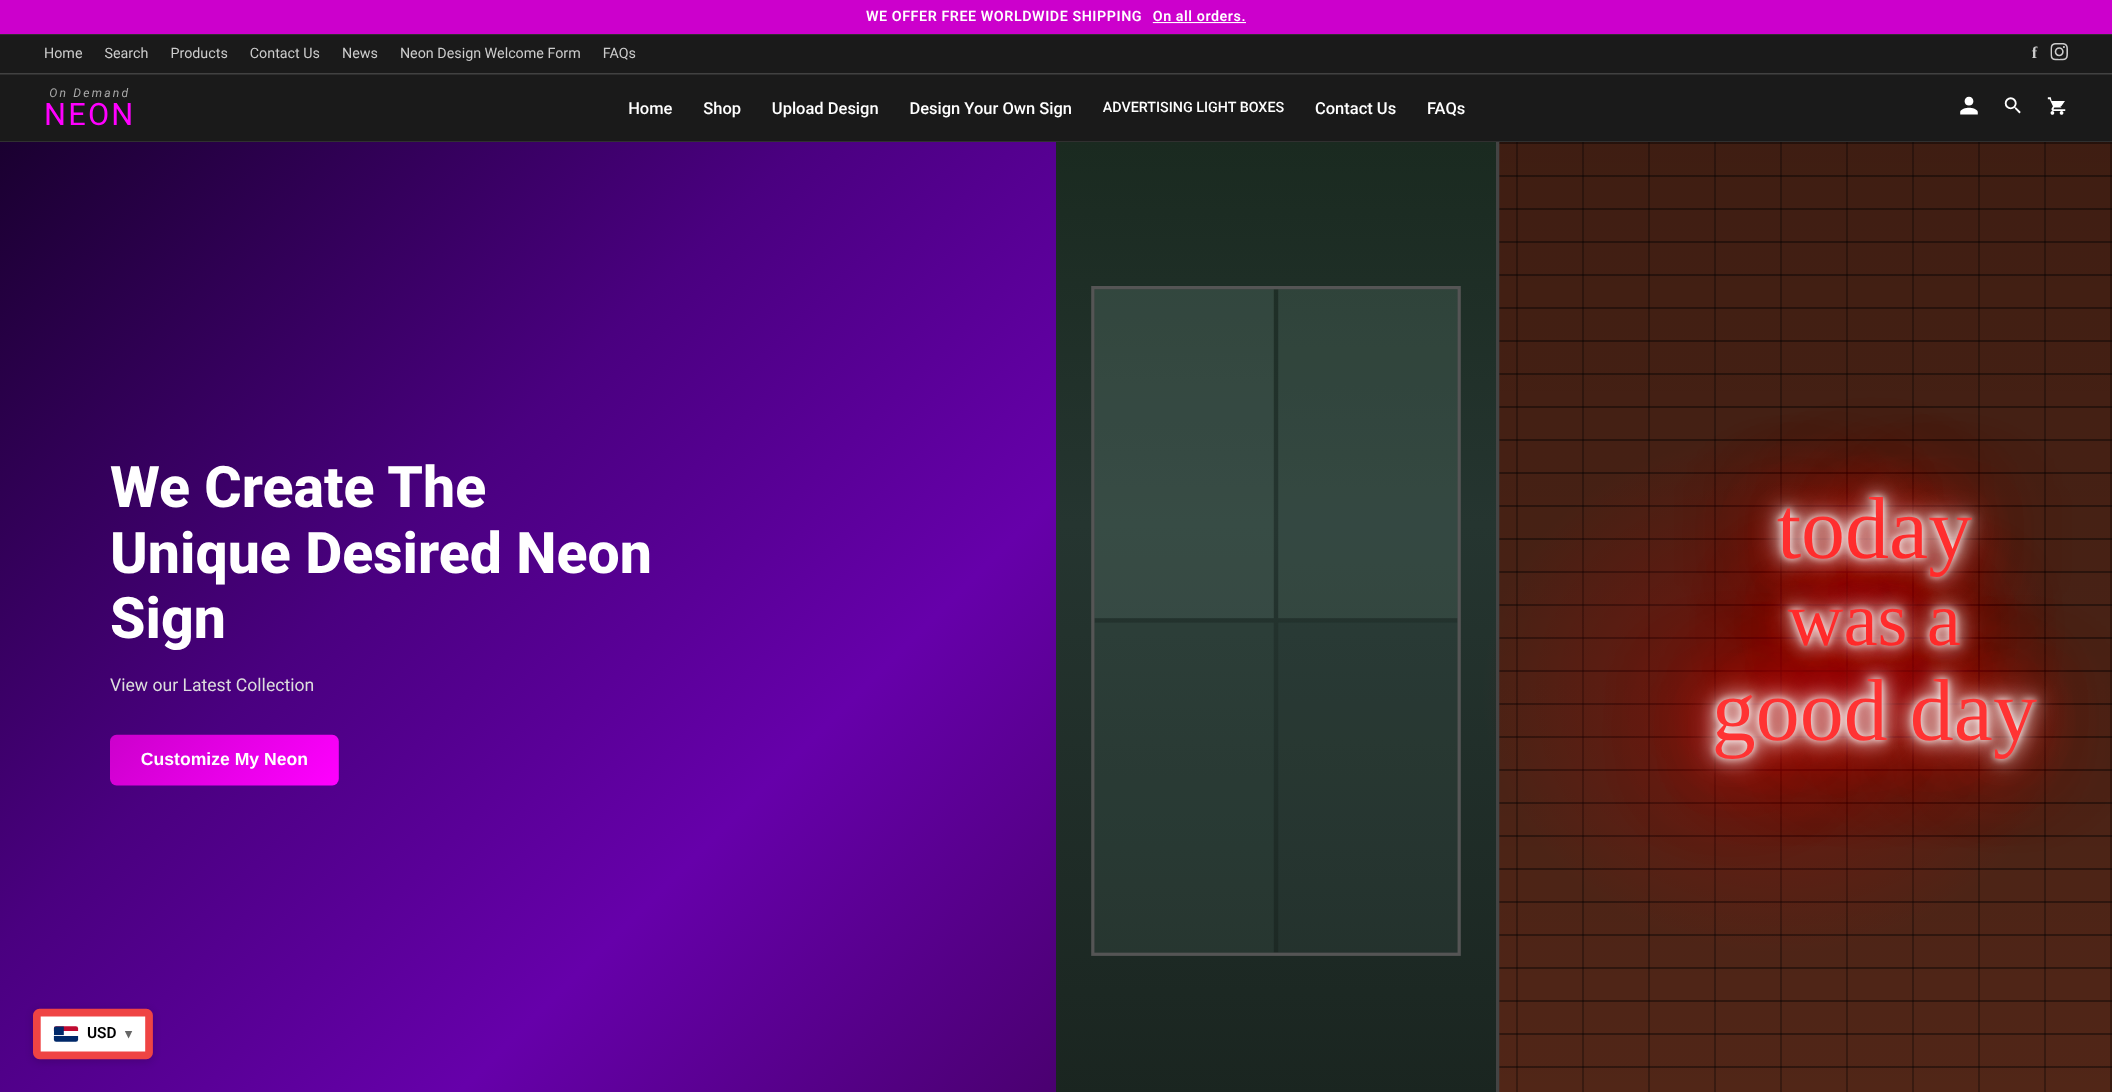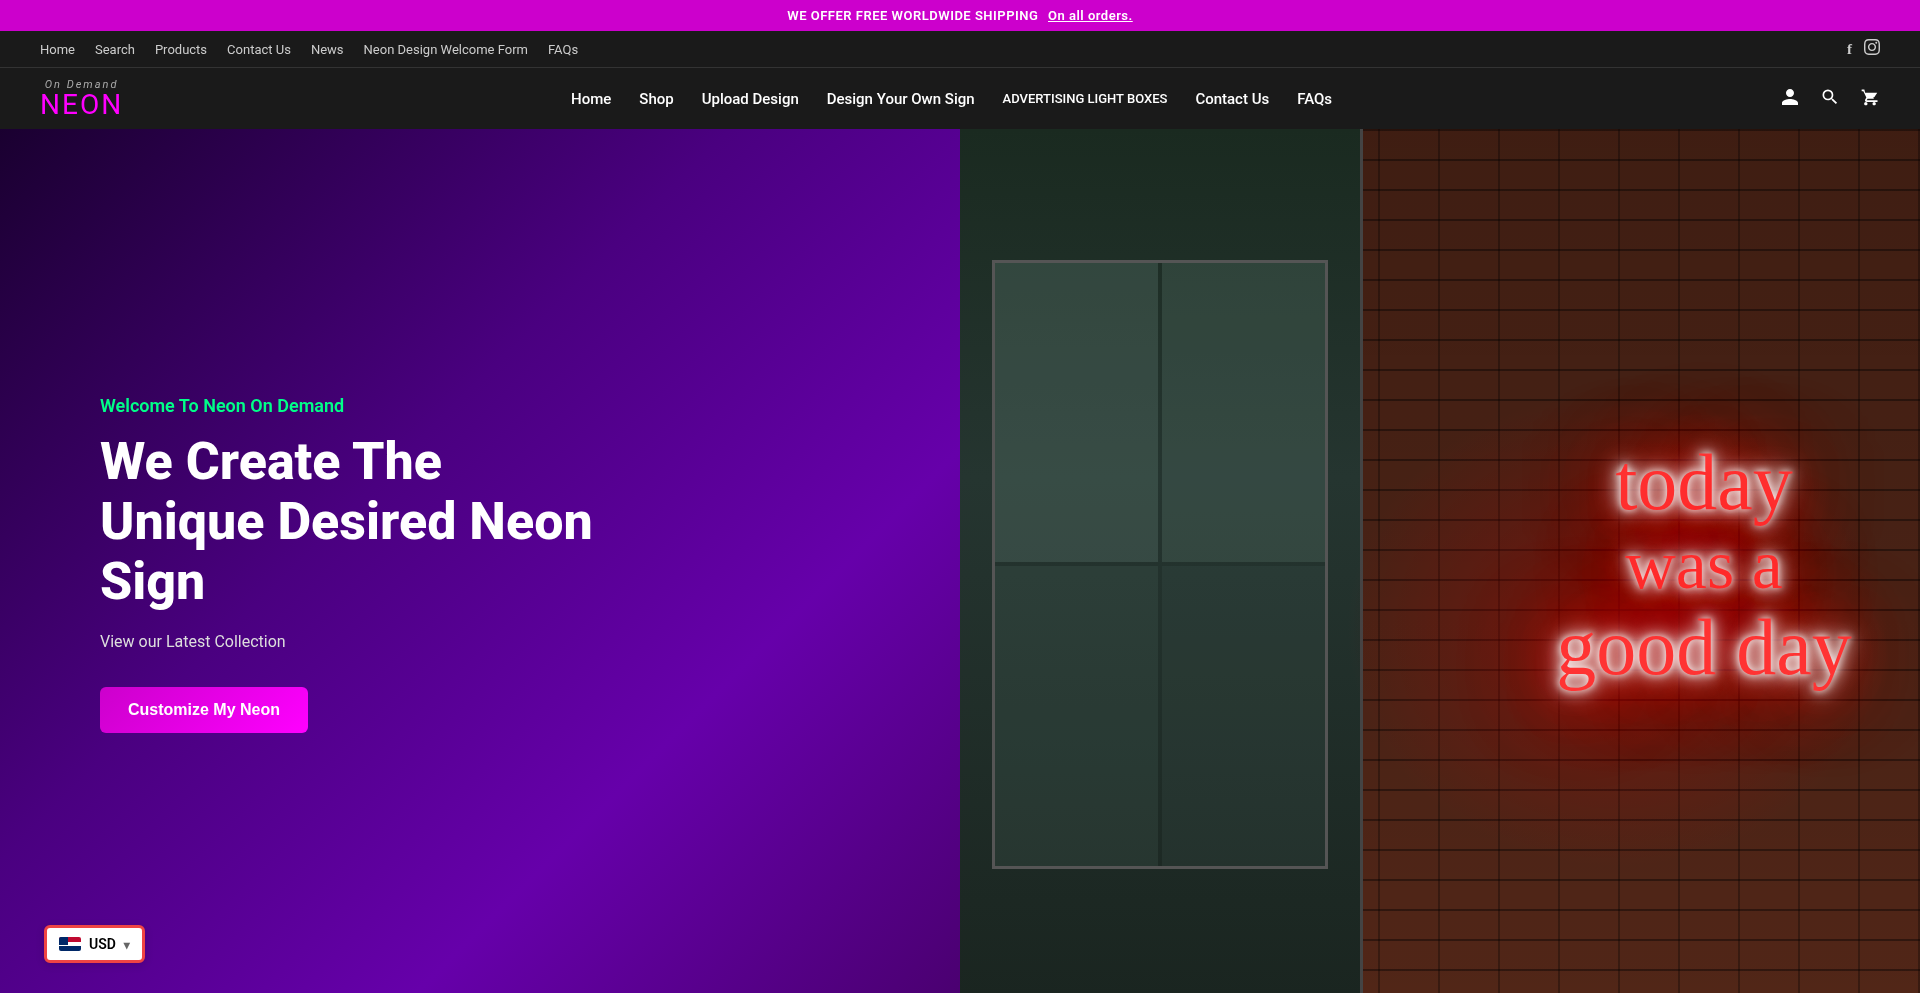--- a/index.html
+++ b/index.html
@@ -222,32 +222,31 @@
       background: linear-gradient(135deg, #00cc88, #00ff99);
       color: white;
     }
 
     
     #currency-selector {
       position: fixed;
       bottom: 30px;
       left: 30px;
       background: white;
-      border: 3px solid #ef4444;
+      border: 7px solid #ef4444;
       border-radius: 6px;
       padding: 8px 12px;
       display: flex;
       align-items: center;
       gap: 8px;
       font-size: 14px;
       font-weight: 600;
       cursor: pointer;
       z-index: 100;
       box-shadow: 0 2px 8px rgba(0,0,0,0.15);
-      margin-left: 14px;
     }
     #flag-icon {
       width: 22px;
       height: 14px;
       background: linear-gradient(180deg, #bf0a30 33%, #ffffff 33%, #ffffff 66%, #002868 66%);
       border-radius: 2px;
       position: relative;
       overflow: hidden;
     }
     #flag-icon::before {
@@ -325,21 +324,20 @@
           <path d="M7 18c-1.1 0-2 .9-2 2s.9 2 2 2 2-.9 2-2-.9-2-2-2zm10 0c-1.1 0-2 .9-2 2s.9 2 2 2 2-.9 2-2-.9-2-2-2zm-1.45-5c.75 0 1.41-.41 1.75-1.03L20.7 7H6.16l-.94-4H2v2h2l3.6 7.59L6.25 15c-.16.28-.25.61-.25.96 0 1.1.9 2 2 2h13v-2H8.42c-.13 0-.25-.11-.25-.25l.03-.12.9-1.63H17z"></path>
         </svg>
     </span>
   </div>
 </header>
 
 <section id="hero">
 
   <div id="hero-left">
     <div id="hero-content">
-      <p id="hero-subtitle">Welcome To Neon On Demand</p>
       <h1 id="hero-title">We Create The Unique Desired Neon Sign</h1>
       <p id="hero-description">View our Latest Collection</p>
       <div id="hero-buttons">
         <button id="btn-customize" class="hero-btn">Customize My Neon</button>
       </div>
     </div>
   </div>
 
   <div id="hero-right">
     <div id="brick-bg"></div>

